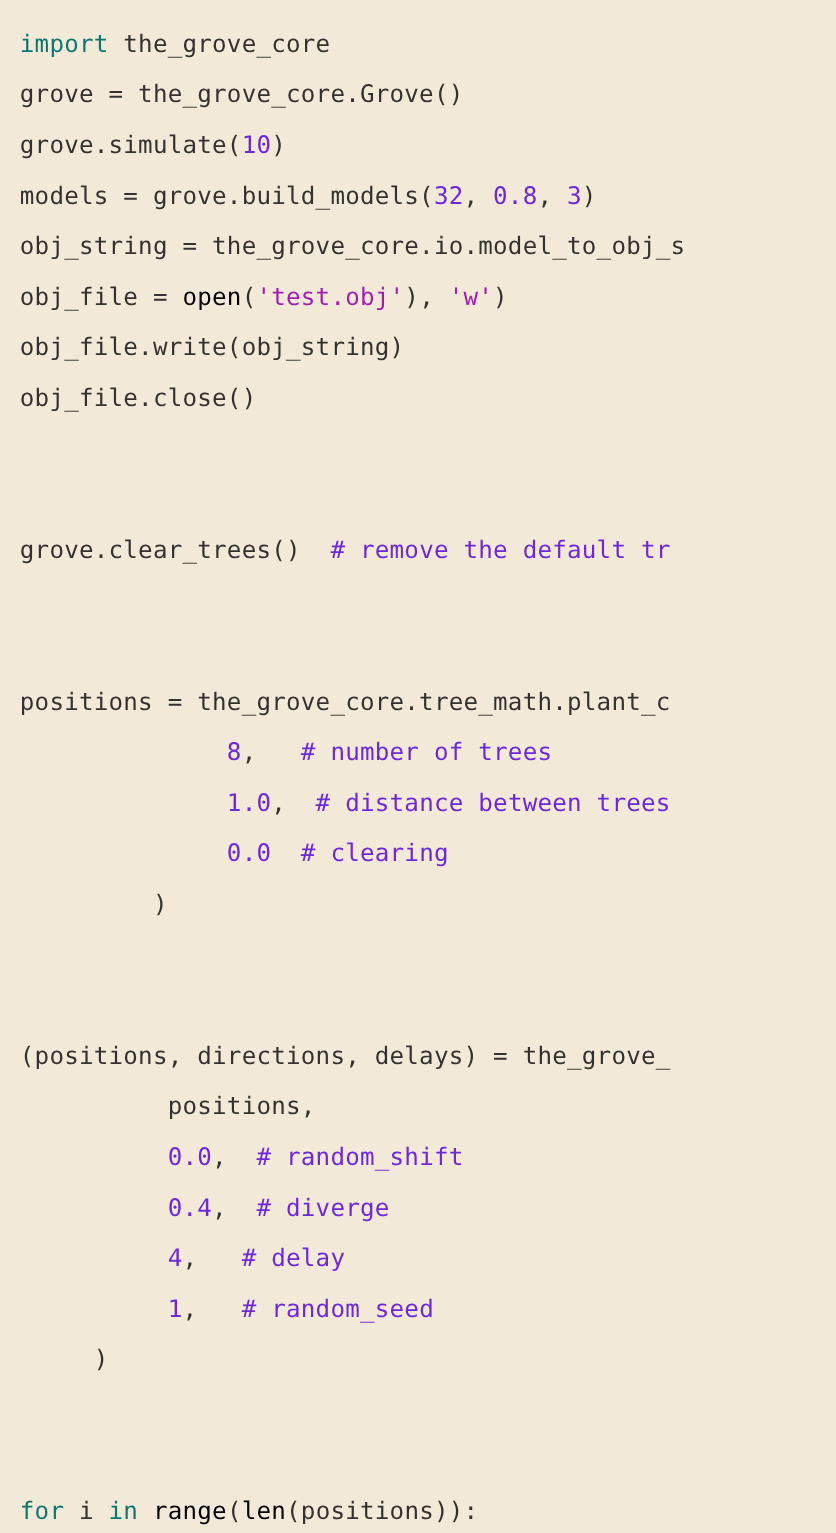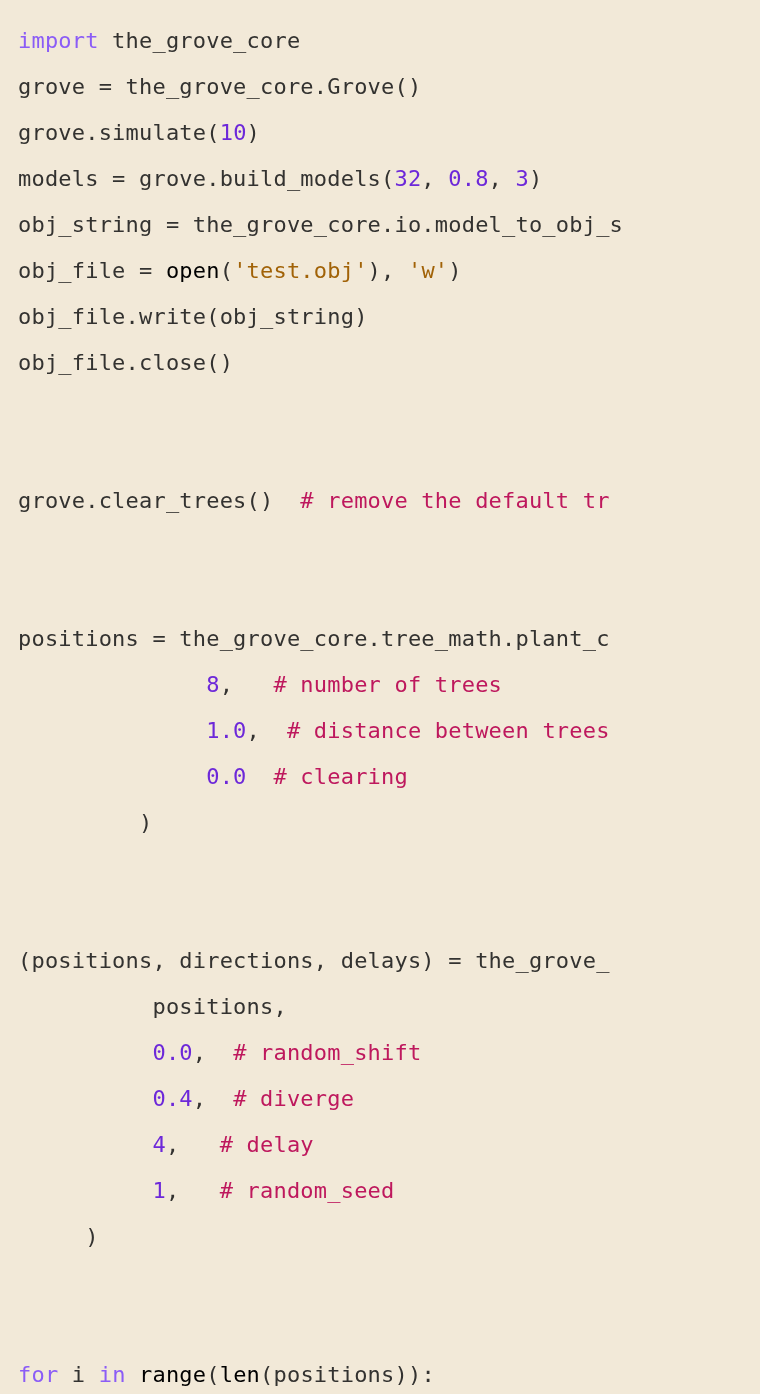--- a/index.html
+++ b/index.html
@@ -15,23 +15,23 @@
     padding: 18px 0 0 18px;
     white-space: pre;
     font-size: 22px;
     line-height: 46px;
     letter-spacing: 0.2px;
     color: #333230;
     transform: none;
     transform-origin: top left;
     filter: blur(0.3px);
   }
-  .kw   { color: #8b5cf6; }   
+  .kw   { color: #0f766e; }   
   .fn   { color: #000000; }   
-  .str  { color: #a16207; }   
+  .str  { color: #a21caf; }   
   .num  { color: #6d28d9; }   
-  .com  { color: #be185d; }   
+  .com  { color: #6d28d9; }   
   .id   { color: #333230; margin-top: 40px; }   
 </style>
 </head>
 <body>
 
 <div class="code-block" id="code-target"><div><span class="kw">import</span><span class="id"> the_grove_core</span></div><div><span class="id">grove = the_grove_core.Grove()</span></div><div><span class="id">grove.simulate(</span><span class="num">10</span><span class="id">)</span></div><div><span class="id">models = grove.build_models(</span><span class="num">32</span><span class="id">, </span><span class="num">0.8</span><span class="id">, </span><span class="num">3</span><span class="id">)</span></div><div><span class="id">obj_string = the_grove_core.io.model_to_obj_s</span></div><div><span class="id">obj_file = </span><span class="fn">open</span><span class="id">(</span><span class="str">'test.obj'</span><span class="id">), </span><span class="str">'w'</span><span class="id">)</span></div><div><span class="id">obj_file.write(obj_string)</span></div><div><span class="id">obj_file.close()</span></div><div>&nbsp;</div><div>&nbsp;</div><div><span class="id">grove.clear_trees()  </span><span class="com"># remove the default tr</span></div><div>&nbsp;</div><div>&nbsp;</div><div><span class="id">positions = the_grove_core.tree_math.plant_c</span></div><div><span class="id">              </span><span class="num">8</span><span class="id">,   </span><span class="com"># number of trees</span></div><div><span class="id">              </span><span class="num">1.0</span><span class="id">,  </span><span class="com"># distance between trees</span></div><div><span class="id">              </span><span class="num">0.0</span><span class="id">  </span><span class="com"># clearing</span></div><div><span class="id">         )</span></div><div>&nbsp;</div><div>&nbsp;</div><div><span class="id">(positions, directions, delays) = the_grove_</span></div><div><span class="id">          positions,</span></div><div><span class="id">          </span><span class="num">0.0</span><span class="id">,  </span><span class="com"># random_shift</span></div><div><span class="id">          </span><span class="num">0.4</span><span class="id">,  </span><span class="com"># diverge</span></div><div><span class="id">          </span><span class="num">4</span><span class="id">,   </span><span class="com"># delay</span></div><div><span class="id">          </span><span class="num">1</span><span class="id">,   </span><span class="com"># random_seed</span></div><div><span class="id">     )</span></div><div>&nbsp;</div><div>&nbsp;</div><div><span class="kw">for</span><span class="id"> i </span><span class="kw">in</span><span class="id"> </span><span class="fn">range</span><span class="id">(</span><span class="fn">len</span><span class="id">(positions)):</span></div></div>
 
 </body></html>

